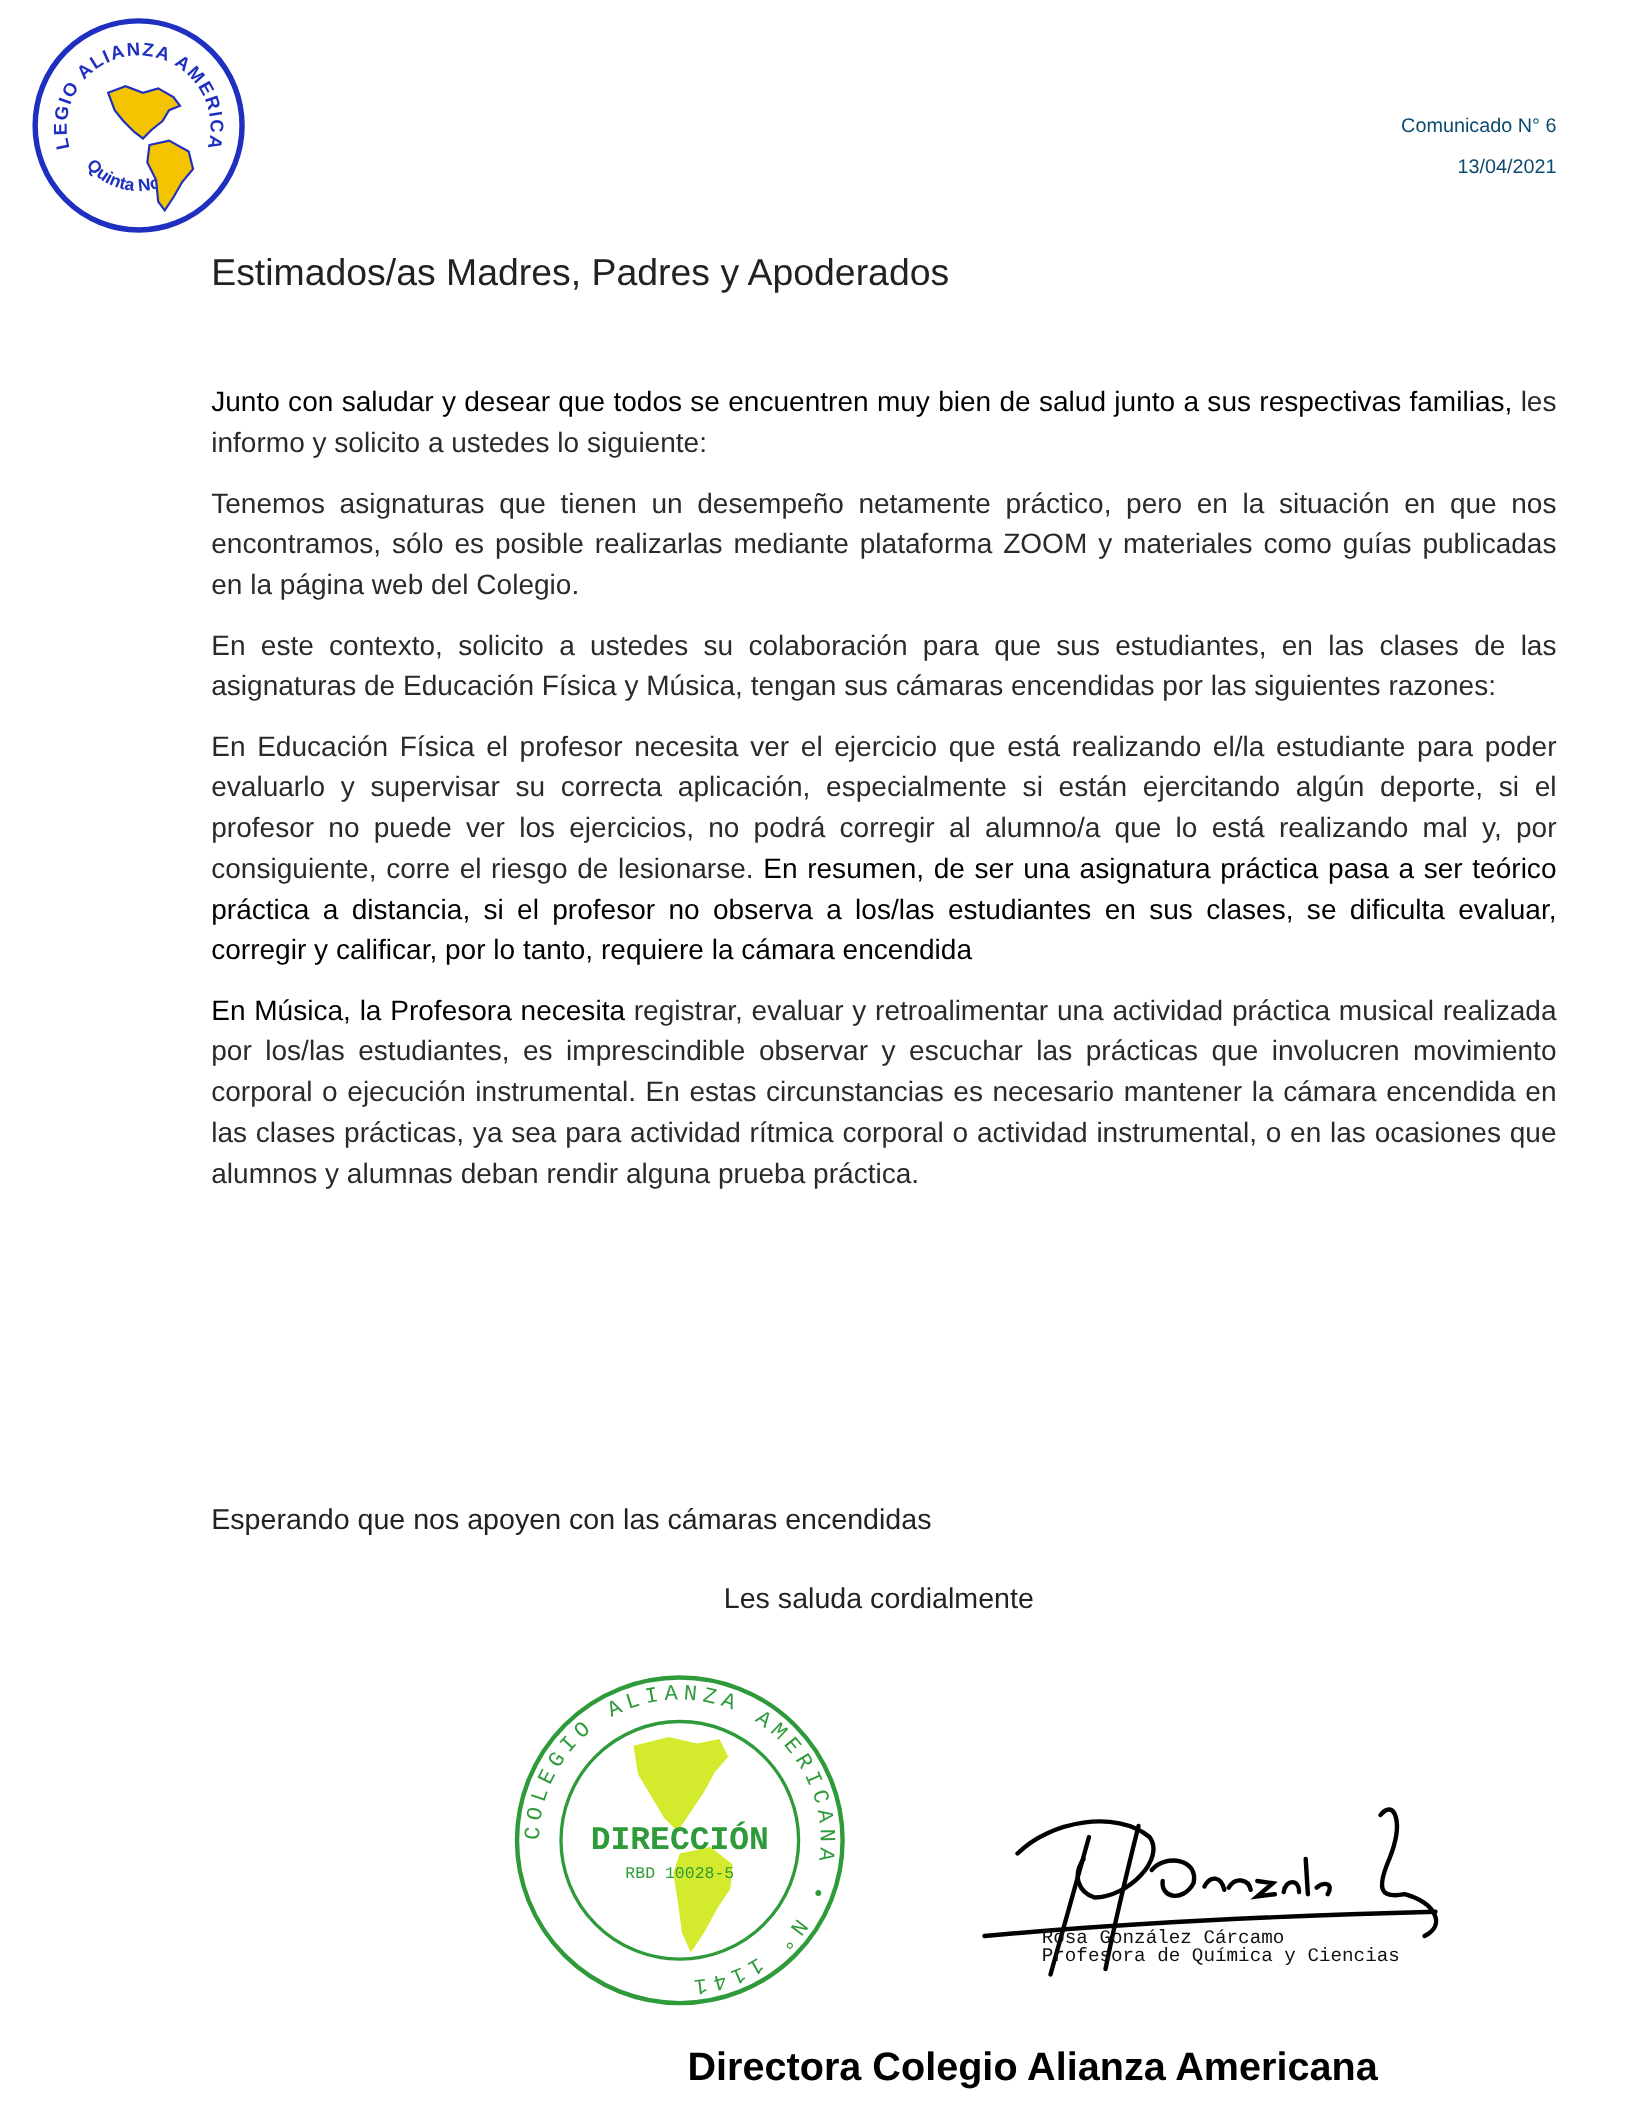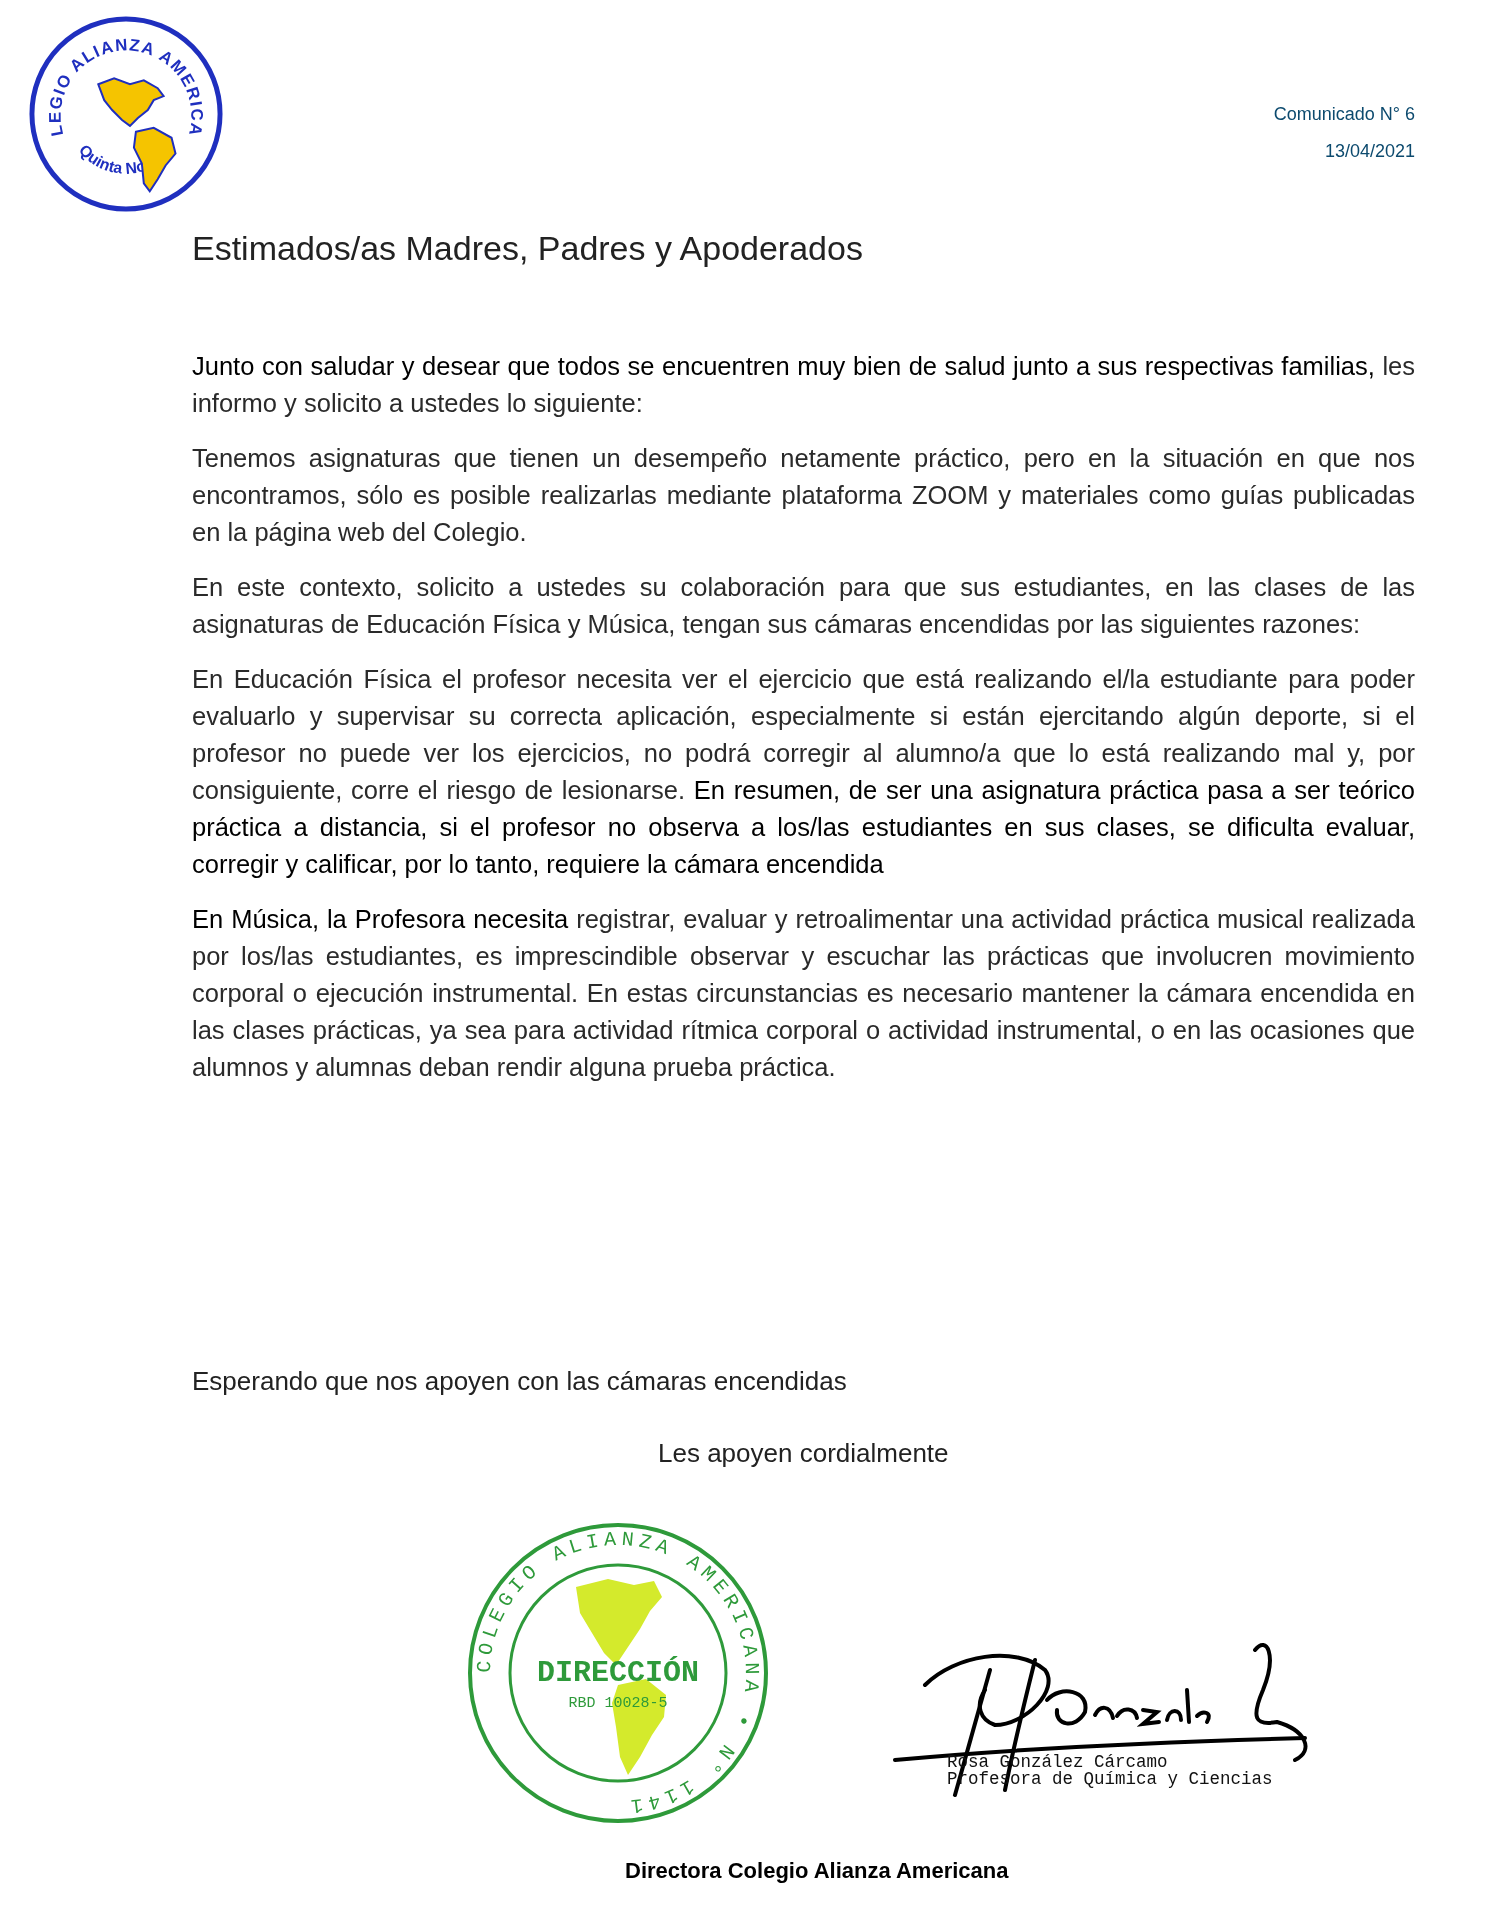--- a/index.html
+++ b/index.html
@@ -24,21 +24,21 @@
   .regards { left: 658px; top: 1438px; font-size: 26px; color: #222; }
   #stamp { left: 458px; top: 1513px; width: 320px; height: 320px; }
   #signature { left: 885px; top: 1630px; width: 470px; height: 170px; }
   .sig-name {
     left: 947px; top: 1754px; font-family: "Liberation Mono", monospace;
     font-size: 17.5px; line-height: 17px; color: #111; white-space: pre;
   }
   .director {
     left: 0; width: 1493px; text-align: center; top: 1858px;
     margin-left: 223px; width: 1270px; text-align: left; padding-left: 402px; box-sizing: border-box;
-    font-size: 22px; font-weight: bold; color: #000;
+    font-size: 36px; font-weight: bold; color: #000;
   }
 </style>
 </head>
 <body>
 
 <svg id="logo" class="abs" viewBox="0 0 200 200">
   <defs>
     <path id="arcTop" d="M 36,118 A 66,66 0 1 1 164,118"></path>
     <path id="arcBottom" d="M 48,132 A 62,62 0 0 0 152,132"></path>
   </defs>
@@ -64,21 +64,21 @@
 
 <div class="abs body-text">
   <p><span class="dark">Junto con saludar y desear que todos se encuentren muy bien de salud junto a sus respectivas familias,</span><span> les informo y solicito a ustedes lo siguiente:</span></p>
   <p><span>Tenemos asignaturas que tienen un desempeño netamente práctico, pero en la situación en que nos encontramos, sólo es posible realizarlas mediante plataforma ZOOM y materiales como guías publicadas en la página web del Colegio.</span></p>
   <p><span>En este contexto, solicito a ustedes su colaboración para que sus estudiantes, en las clases de las asignaturas de Educación Física y Música, tengan sus cámaras encendidas por las siguientes razones:</span></p>
   <p><span>En Educación Física el profesor necesita ver el ejercicio que está realizando el/la estudiante para poder evaluarlo y supervisar su correcta aplicación, especialmente si están ejercitando algún deporte, si el profesor no puede ver los ejercicios, no podrá corregir al alumno/a que lo está realizando mal y, por consiguiente, corre el riesgo de lesionarse.</span><span class="dark"> En resumen, de ser una asignatura práctica pasa a ser teórico práctica a distancia, si el profesor no observa a los/las estudiantes en sus clases, se dificulta evaluar, corregir y calificar, por lo tanto, requiere la cámara encendida</span></p>
   <p><span class="dark">En Música, la Profesora necesita</span><span> registrar, evaluar y retroalimentar una actividad práctica musical realizada por los/las estudiantes, es imprescindible observar y escuchar las prácticas que involucren movimiento corporal o ejecución instrumental. En estas circunstancias es necesario mantener la cámara encendida en las clases prácticas, ya sea para actividad rítmica corporal o actividad instrumental, o en las ocasiones que alumnos y alumnas deban rendir alguna prueba práctica.</span></p>
 </div>
 
 <div class="abs closing">Esperando que nos apoyen con las cámaras encendidas</div>
-<div class="abs regards">Les apoyen cordialmente</div>
+<div class="abs regards">Les saluda cordialmente</div>
 
 <svg id="stamp" class="abs" viewBox="0 0 320 320">
   <defs>
     <path id="stampArc" d="M 160,160 m -128,0 a 128,128 0 1 1 256,0 a 128,128 0 1 1 -256,0"></path>
   </defs>
   <circle cx="160" cy="160" r="148" fill="none" stroke="#2e9a3a" stroke-width="4"></circle>
   <circle cx="160" cy="160" r="108" fill="none" stroke="#2e9a3a" stroke-width="3"></circle>
   <g fill="#d4ea2c">
     <path d="M118,74 L150,66 L176,72 L196,68 L204,84 L192,98 L182,116 L170,134 L158,152 L146,140 L134,120 L122,100 Z"></path>
     <path d="M160,172 L188,166 L208,182 L206,204 L194,222 L182,244 L170,262 L162,244 L158,214 L154,190 Z"></path>

